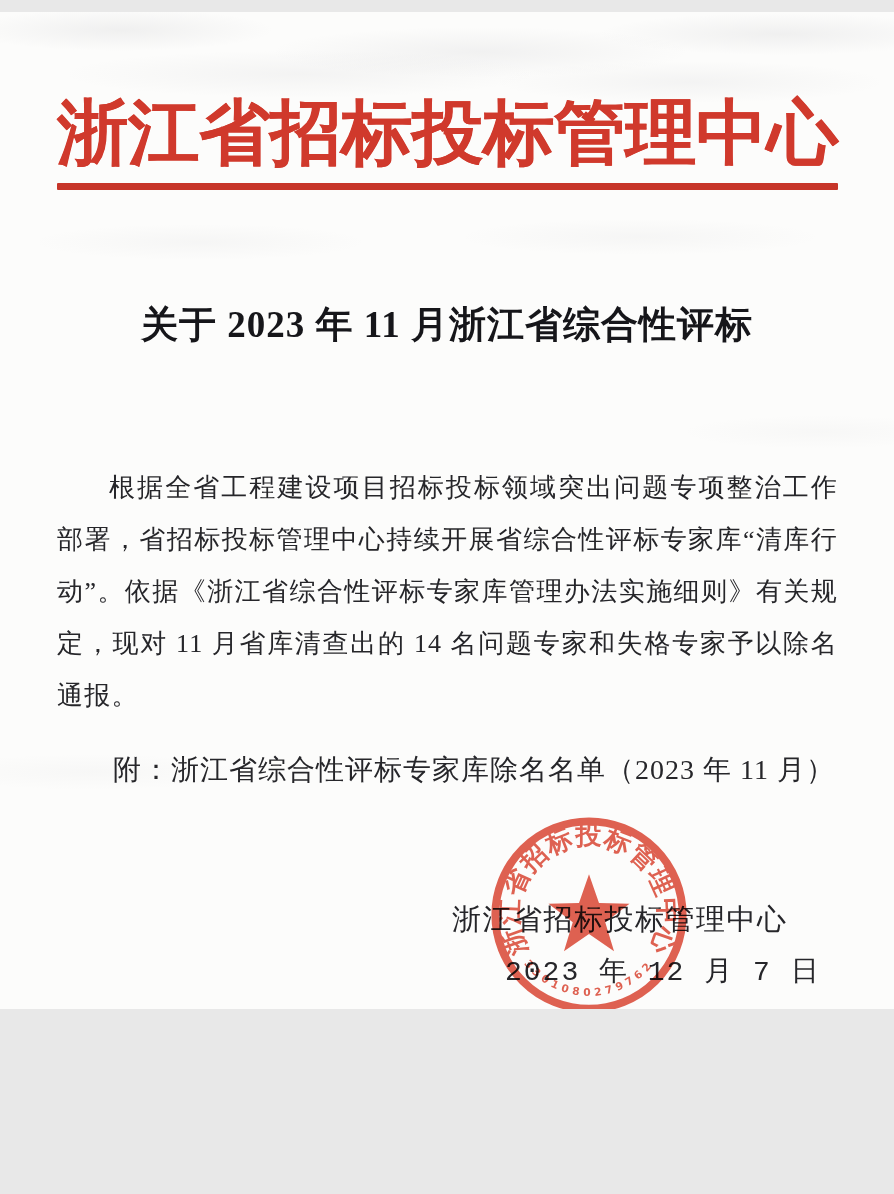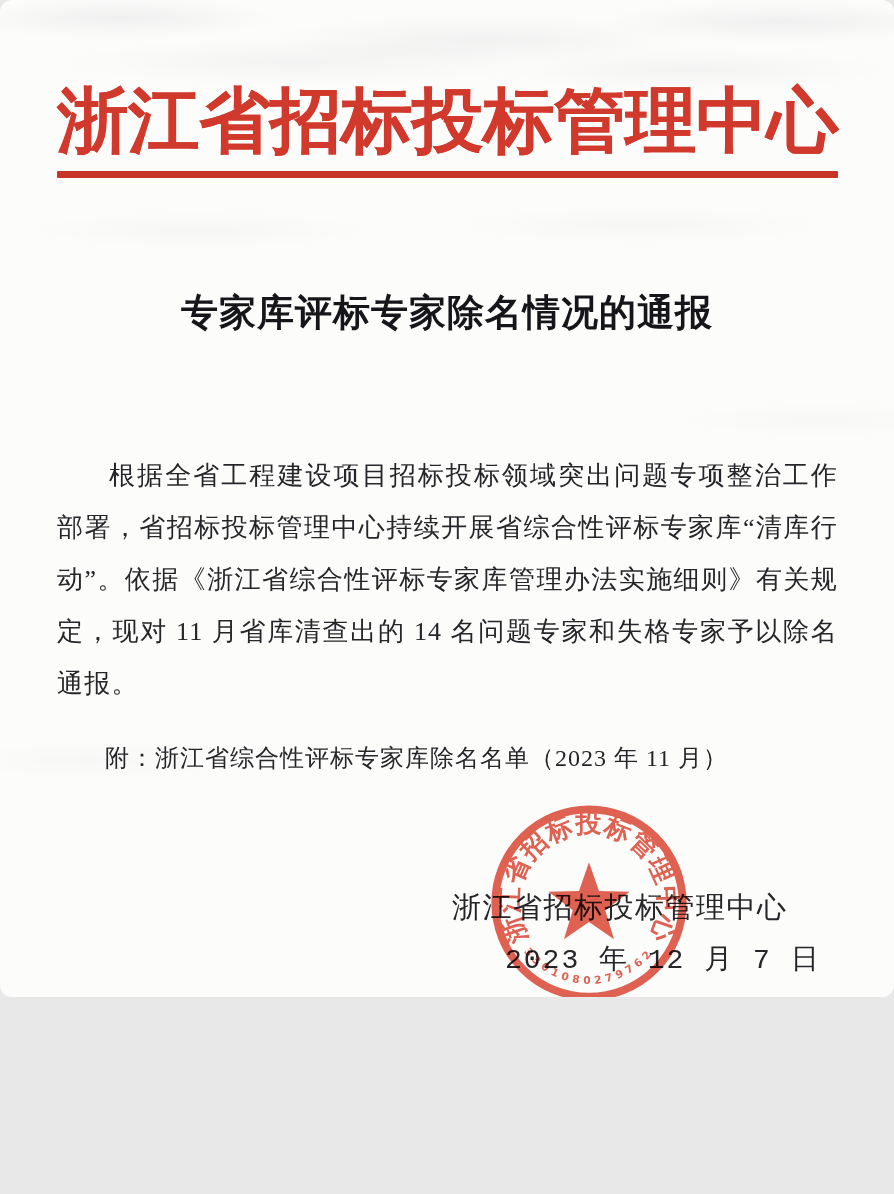--- a/index.html
+++ b/index.html
@@ -5,25 +5,24 @@
   html, body {
     margin: 0;
     padding: 0;
     background: #e8e8e8;
     font-family: "Liberation Serif", "DejaVu Serif", serif;
   }
   .page {
     position: relative;
     width: 894px;
     height: 997px;
-    margin: 0 auto;
+    margin: 12px auto;
     background: #fcfcfb;
     overflow: hidden;
     color: #26262a;
-    border-radius: 12px;
   }
   
   .scan-noise {
     position: absolute;
     inset: 0;
     pointer-events: none;
     background-image:
       radial-gradient(ellipse 220px 30px at 120px 18px,  rgba(130,130,138,0.10), transparent 70%),
       radial-gradient(ellipse 300px 36px at 480px 40px,  rgba(130,130,138,0.09), transparent 70%),
       radial-gradient(ellipse 260px 30px at 780px 22px,  rgba(130,130,138,0.10), transparent 70%),
@@ -87,21 +86,21 @@
     text-justify: inter-ideograph;
     text-indent: 2em;
     color: #26262a;
   }
   .attachment {
     position: absolute;
     top: 738px;
     left: 57px;
     width: 781px;
     margin: 0;
-    font-size: 24px;
+    font-size: 28px;
     line-height: 40px;
     letter-spacing: 1px;
     text-indent: 2em;
     color: #26262a;
     white-space: nowrap;
   }
   .sign-org {
     position: absolute;
     top: 888px;
     left: 452px;
@@ -163,21 +162,21 @@
 
   <div class="scan-noise"></div>
 
   <header>
     <h1 class="letterhead">浙江省招标投标管理中心</h1>
     <div class="red-rule"></div>
   </header>
 
   <main>
     <h2 class="doc-title">
-      <span class="title-line">专家库评标专家除名情况的通报</span>
+      <span class="title-line">关于 2023 年 11 月浙江省综合性评标</span>
     </h2>
 
     <p class="body-para">根据全省工程建设项目招标投标领域突出问题专项整治工作部署，省招标投标管理中心持续开展省综合性评标专家库“清库行动”。依据《浙江省综合性评标专家库管理办法实施细则》有关规定，现对 11 月省库清查出的 14 名问题专家和失格专家予以除名通报。</p>
 
     <p class="attachment">附：浙江省综合性评标专家库除名名单（2023 年 11 月）</p>
 
     <div>
       <p class="sign-org">浙江省招标投标管理中心</p>
       <p class="sign-date">2023 年 12 月 7 日</p>
 

